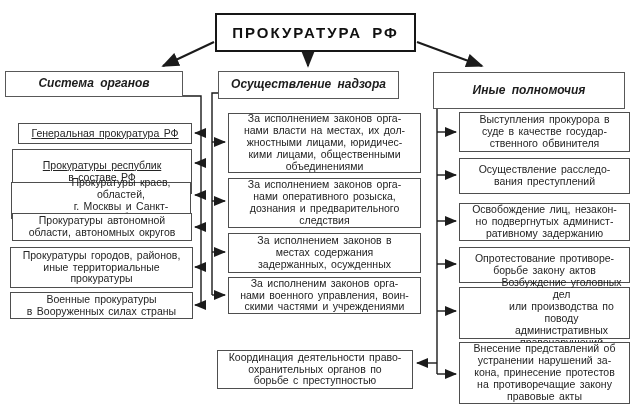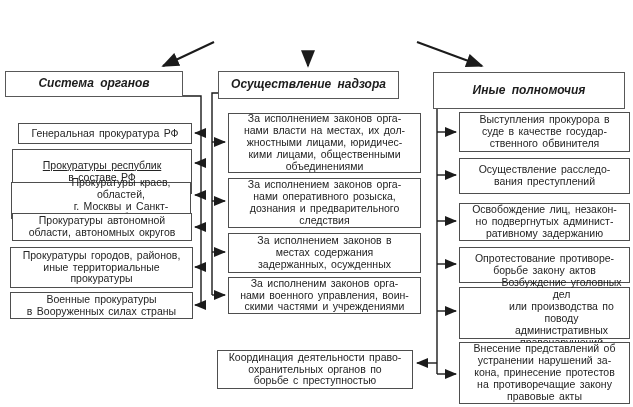--- a/index.html
+++ b/index.html
@@ -48,21 +48,21 @@
     font-weight: bold;
     font-style: italic;
     word-spacing: 3px;
   }
   
   .b-title { left:215px; top:13px;  width:201px; height:39px; }
   .b-hL    { left:5px;   top:71px;  width:178px; height:26px; }
   .b-hM    { left:218px; top:71px;  width:181px; height:28px; }
   .b-hR    { left:433px; top:72px;  width:192px; height:37px; }
 
-  .b-L1 { left:18px; top:123px; width:174px; height:21px; }
+  .b-L1 { left:18px; top:123px; width:174px; height:21px;text-decoration:underline; }
   .b-L2 { left:12px; top:149px; width:180px; height:45px;text-decoration:underline; }
   .b-L3 { left:11px; top:182px; width:180px; height:37px;padding-left:42px; }
   .b-L4 { left:12px; top:213px; width:180px; height:28px; }
   .b-L5 { left:10px; top:247px; width:183px; height:41px; }
   .b-L6 { left:10px; top:292px; width:183px; height:27px; }
 
   .b-M1 { left:228px; top:113px; width:193px; height:60px; }
   .b-M2 { left:228px; top:178px; width:193px; height:50px; }
   .b-M3 { left:228px; top:233px; width:193px; height:40px; }
   .b-M4 { left:228px; top:277px; width:193px; height:37px; }
@@ -118,20 +118,21 @@
         <path d="M437,175 H456" marker-end="url(#ah)"></path>
         <path d="M437,221 H456" marker-end="url(#ah)"></path>
         <path d="M437,264 H456" marker-end="url(#ah)"></path>
         <path d="M437,311 H456" marker-end="url(#ah)"></path>
         <path d="M437,374 H456" marker-end="url(#ah)"></path>
         <path d="M437,363 H417" marker-end="url(#ah)"></path>
       </g>
     </g>
   </svg>
 
+  <div class="box title b-title">ПРОКУРАТУРА РФ</div>
 
   <div class="box header b-hL">Система органов</div>
   <div class="box header b-hM">Осуществление надзора</div>
   <div class="box header b-hR">Иные полномочия</div>
 
   <div class="box b-L1">Генеральная прокуратура РФ</div>
   <div class="box b-L2">Прокуратуры республик
 в составе РФ</div>
   <div class="box b-L3">Прокуратуры краев, областей,
 г. Москвы и Санкт-Петербурга</div>

